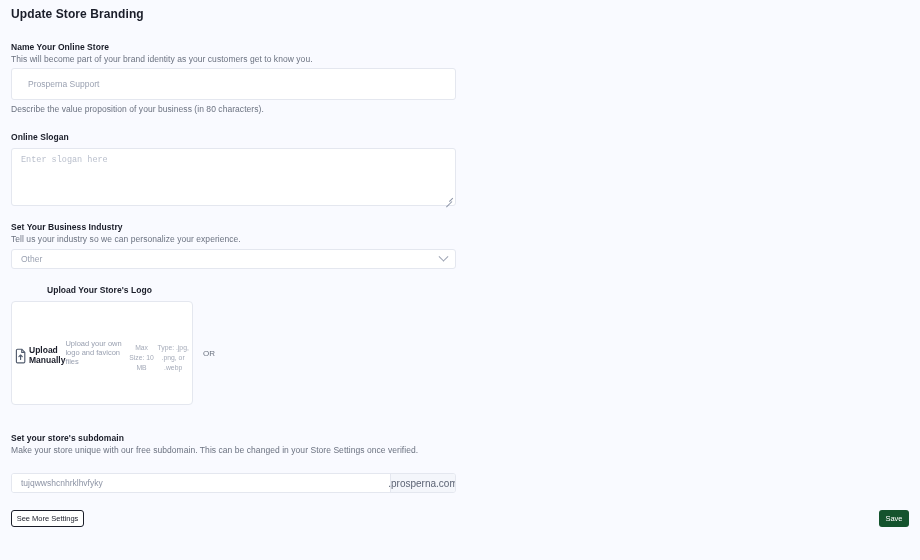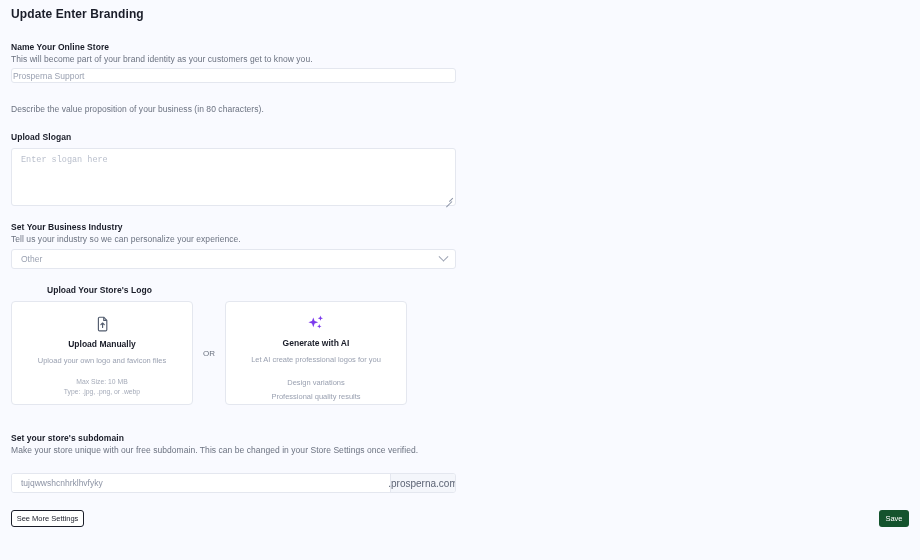--- a/index.html
+++ b/index.html
@@ -35,27 +35,27 @@
   }
   .label-sub {
     font-size: 8.5px;
     color: #6b7280;
     line-height: 12px;
     letter-spacing: .05px;
   }
 
   .field {
     width: 445px;
-    height: 15px;
-    background: #ffffff;
-    border: 1px solid #e4e7ef;
-    border-radius: 3px;
-    display: flex;
-    align-items: center;
-    padding: 0 1px;
+    height: 32px;
+    background: #ffffff;
+    border: 1px solid #e4e7ef;
+    border-radius: 3px;
+    display: flex;
+    align-items: center;
+    padding: 0 16px;
     font-size: 8.5px;
     color: #9aa1b1;
   }
 
   .textarea-wrap {
     position: relative;
     width: 445px;
     height: 58px;
     background: #ffffff;
     border: 1px solid #e4e7ef;
@@ -109,21 +109,21 @@
     width: 396px;
     height: 104px;
     display: flex;
     align-items: stretch;
   }
   .logo-card {
     background: #ffffff;
     border: 1px solid #e4e7ef;
     border-radius: 4px;
     display: flex;
-    flex-direction: column;
+    flex-direction: row;
     align-items: center;
     padding-top: 10px;
   }
   .card-left { width: 182px; }
   .card-right { width: 182px; }
   .or-gap {
     width: 32px;
     display: flex;
     align-items: center;
     justify-content: center;
@@ -192,35 +192,35 @@
     font-size: 7.5px;
     color: #ffffff;
     cursor: pointer;
   }
 </style>
 </head>
 <body>
 
 <div class="page">
 
-  <div class="page-title">Update Enter Branding</div>
+  <div class="page-title">Update Store Branding</div>
 
   <div class="section" style="top:41px;">
     <div class="label-strong">Name Your Online Store</div>
     <div class="label-sub">This will become part of your brand identity as your customers get to know you.</div>
   </div>
   <div class="section" style="top:68px;">
     <div class="field">Prosperna Support</div>
   </div>
 
   <div class="section" style="top:103px;">
     <div class="label-sub">Describe the value proposition of your business (in 80 characters).</div>
   </div>
   <div class="section" style="top:131px;">
-    <div class="label-strong">Upload Slogan</div>
+    <div class="label-strong">Online Slogan</div>
   </div>
   <div class="section" style="top:148px;font-family:Liberation Mono, monospace;">
     <div class="textarea-wrap">
       <div class="textarea-ph">Enter slogan here</div>
       <div class="resize-handle">
         <i></i>
           <i></i>
       </div>
     </div>
   </div>
@@ -251,33 +251,20 @@
         </svg>
       </div>
       <div class="card-title">Upload Manually</div>
       <div class="card-desc">Upload your own logo and favicon files</div>
       <div class="card-meta">Max Size: 10 MB</div>
       <div class="card-meta">Type: .jpg, .png, or .webp</div>
     </div>
 
     <div class="or-gap">OR</div>
 
-    <div class="logo-card card-right">
-      <div class="card-icon">
-        <svg width="20" height="19" viewBox="0 0 20 19">
-          <path d="M7.3 3.4 L8.6 7.0 L12.2 8.3 L8.6 9.6 L7.3 13.2 L6.0 9.6 L2.4 8.3 L6.0 7.0 Z" fill="#7c3aed"></path>
-          <path d="M14.4 1.6 L15.1 3.5 L17.0 4.2 L15.1 4.9 L14.4 6.8 L13.7 4.9 L11.8 4.2 L13.7 3.5 Z" fill="#7c3aed"></path>
-          <path d="M13.3 10.1 L13.9 11.7 L15.5 12.3 L13.9 12.9 L13.3 14.5 L12.7 12.9 L11.1 12.3 L12.7 11.7 Z" fill="#7c3aed"></path>
-        </svg>
-      </div>
-      <div class="card-title">Generate with AI</div>
-      <div class="card-desc">Let AI create professional logos for you</div>
-      <div class="card-bullet">Design variations</div>
-      <div class="card-bullet">Professional quality results</div>
-    </div>
 
   </div>
 
   <div class="section" style="top:432px;">
     <div class="label-strong">Set your store's subdomain</div>
     <div class="label-sub">Make your store unique with our free subdomain. This can be changed in your Store Settings once verified.</div>
   </div>
   <div class="section" style="top:473px;">
     <div class="subdomain-row">
       <div class="subdomain-input">tujqwwshcnhrklhvfyky</div>

